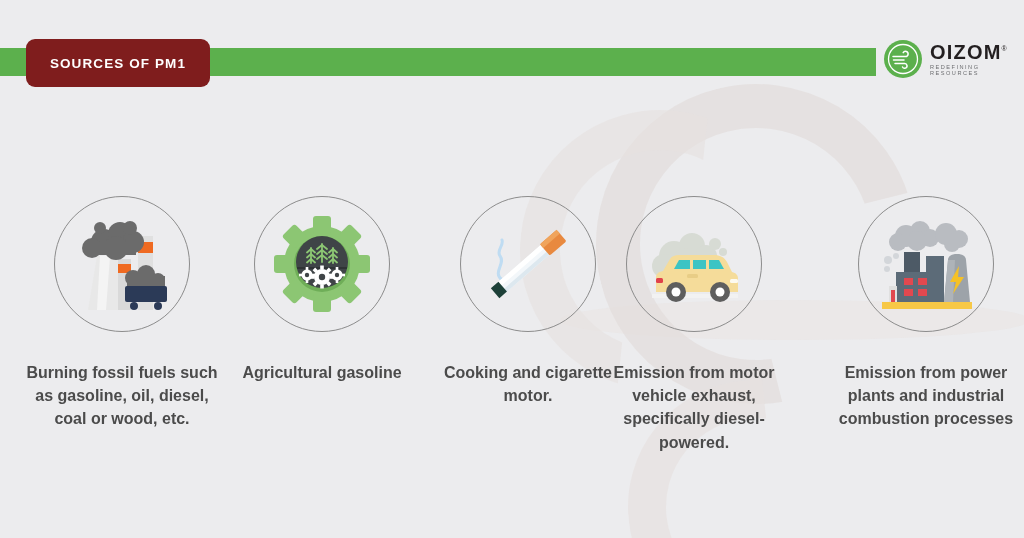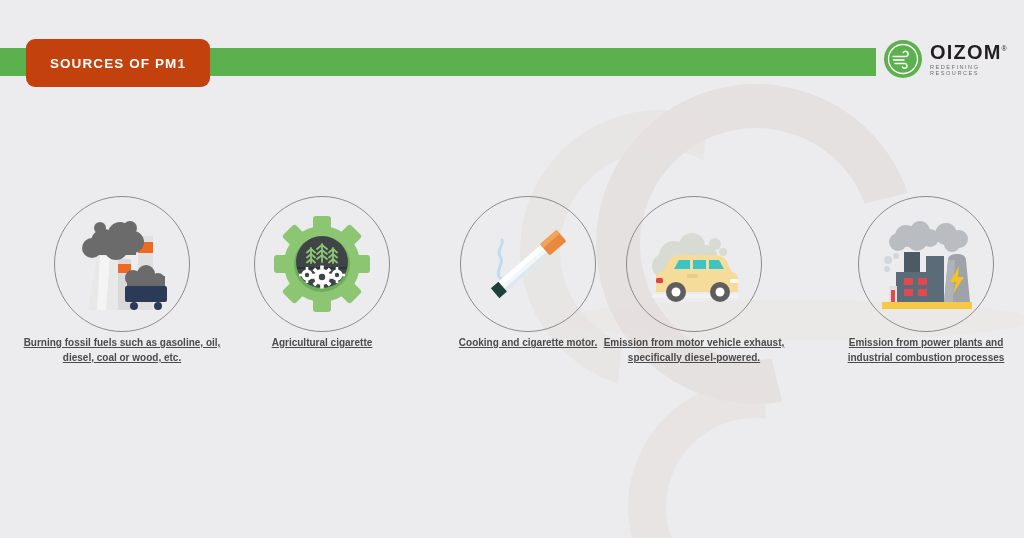--- a/index.html
+++ b/index.html
@@ -36,21 +36,21 @@
     background:#e9e4e2;opacity:.5;
   }
 
   
   .bar{
     position:absolute;left:0;top:48px;width:876px;height:28px;
     background:#5cb04d;
   }
   .title-box{
     position:absolute;left:26px;top:39px;width:184px;height:48px;
-    background:#c2410c;border-radius:9px;
+    background:#7f1d1d;border-radius:9px;
     display:flex;align-items:center;justify-content:center;
   }
   .title-text{
     color:#ffffff;font-size:13.5px;font-weight:bold;letter-spacing:1.1px;
     white-space:nowrap;
   }
 
   
   .logo{position:absolute;left:884px;top:40px;display:flex;align-items:center;gap:8px;}
   .logo-mark{width:38px;height:38px;flex:0 0 38px;}
@@ -67,22 +67,22 @@
   
   .card{position:absolute;top:196px;width:200px;text-align:center;}
   .circle{
     width:136px;height:136px;margin:0 auto;
     border:1px solid #8c8c8c;border-radius:50%;
     display:flex;align-items:center;justify-content:center;
     box-sizing:border-box;
   }
   .circle svg{display:block;}
   .caption{
-    margin-top:4px;font-size:10px;line-height:1.45;
-    color:#4b4b4b;font-weight:bold;text-decoration:underline;
+    margin-top:29px;font-size:16px;line-height:1.45;
+    color:#4b4b4b;font-weight:bold;
   }
 </style>
 </head>
 <body>
 
 <div class="stage">
 
   <div class="wm wm-band"></div>
   <div class="wm wm-top"></div>
   <div class="wm wm-mid"></div>
@@ -215,21 +215,21 @@
                 <rect x="-1.3" y="5" width="2.6" height="3"></rect>
                 <rect x="-8" y="-1.3" width="3" height="2.6"></rect>
                 <rect x="5" y="-1.3" width="3" height="2.6"></rect>
                 <circle r="2.2" fill="#3f4447"></circle>
               </g>
             </g>
           </g>
         </svg>
       </span>
     </div>
-    <div class="caption">Agricultural cigarette</div>
+    <div class="caption">Agricultural gasoline</div>
   </div>
 
   <div class="card" style="left:428px;">
     <div class="circle">
       <span>
         <svg width="104" height="100" viewBox="0 0 104 100">
 
           <path d="M26 66 C16 58 30 50 24 42 C20 36 28 32 26 26" fill="none" stroke="#bfdcf2" stroke-width="3" stroke-linecap="round"></path>
 
           <g transform="rotate(-41 52 50)">

